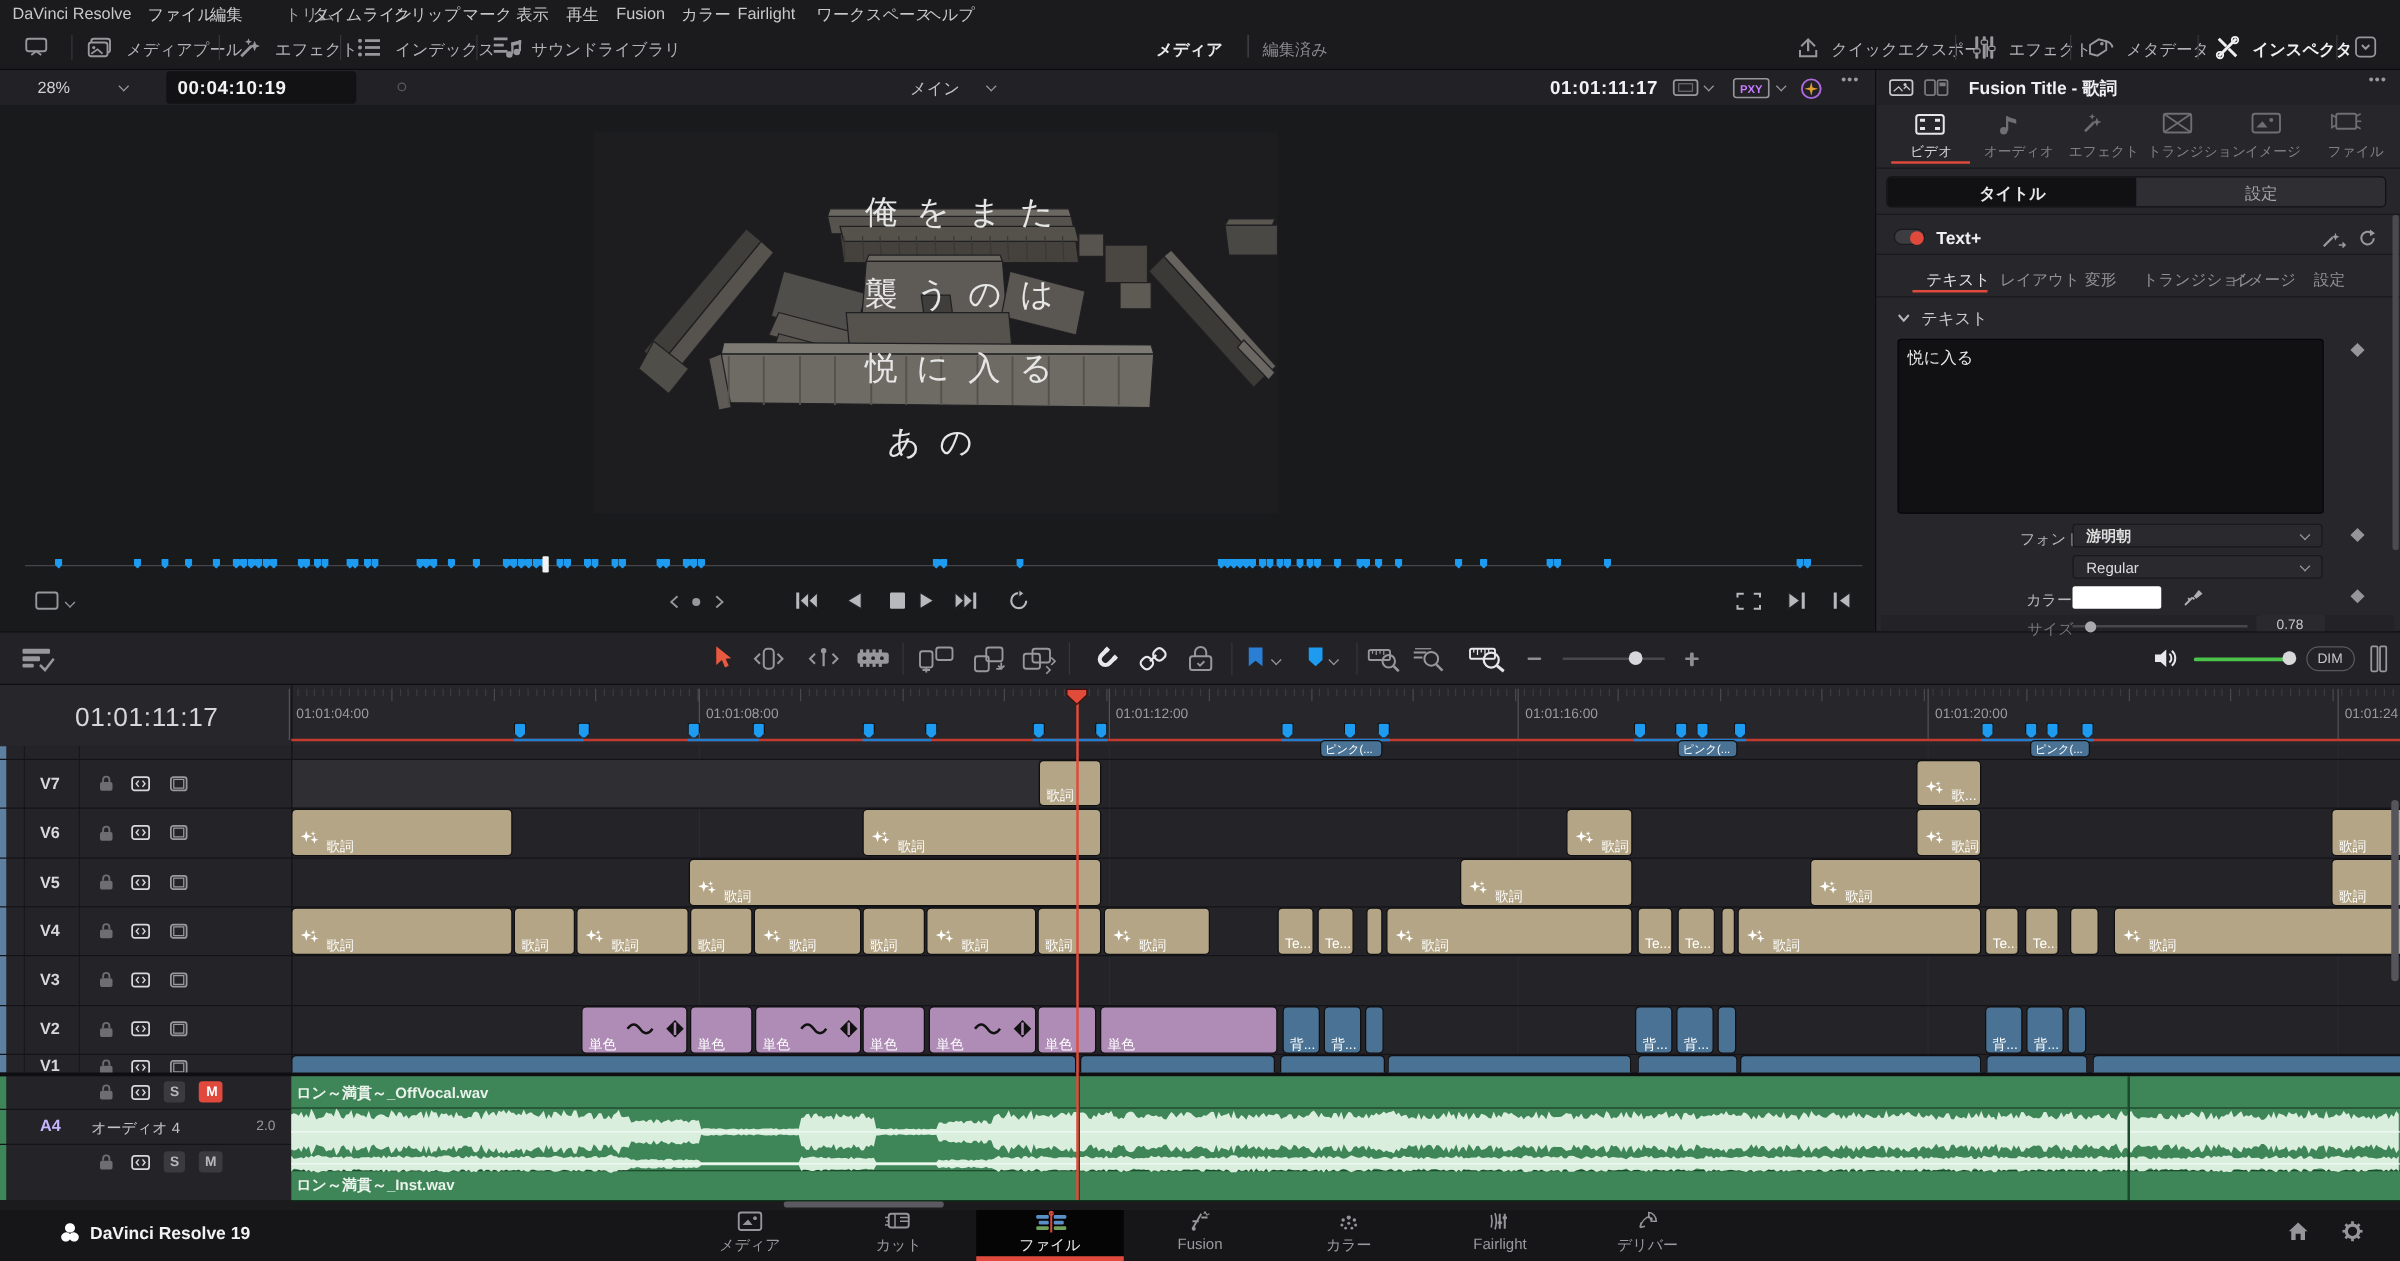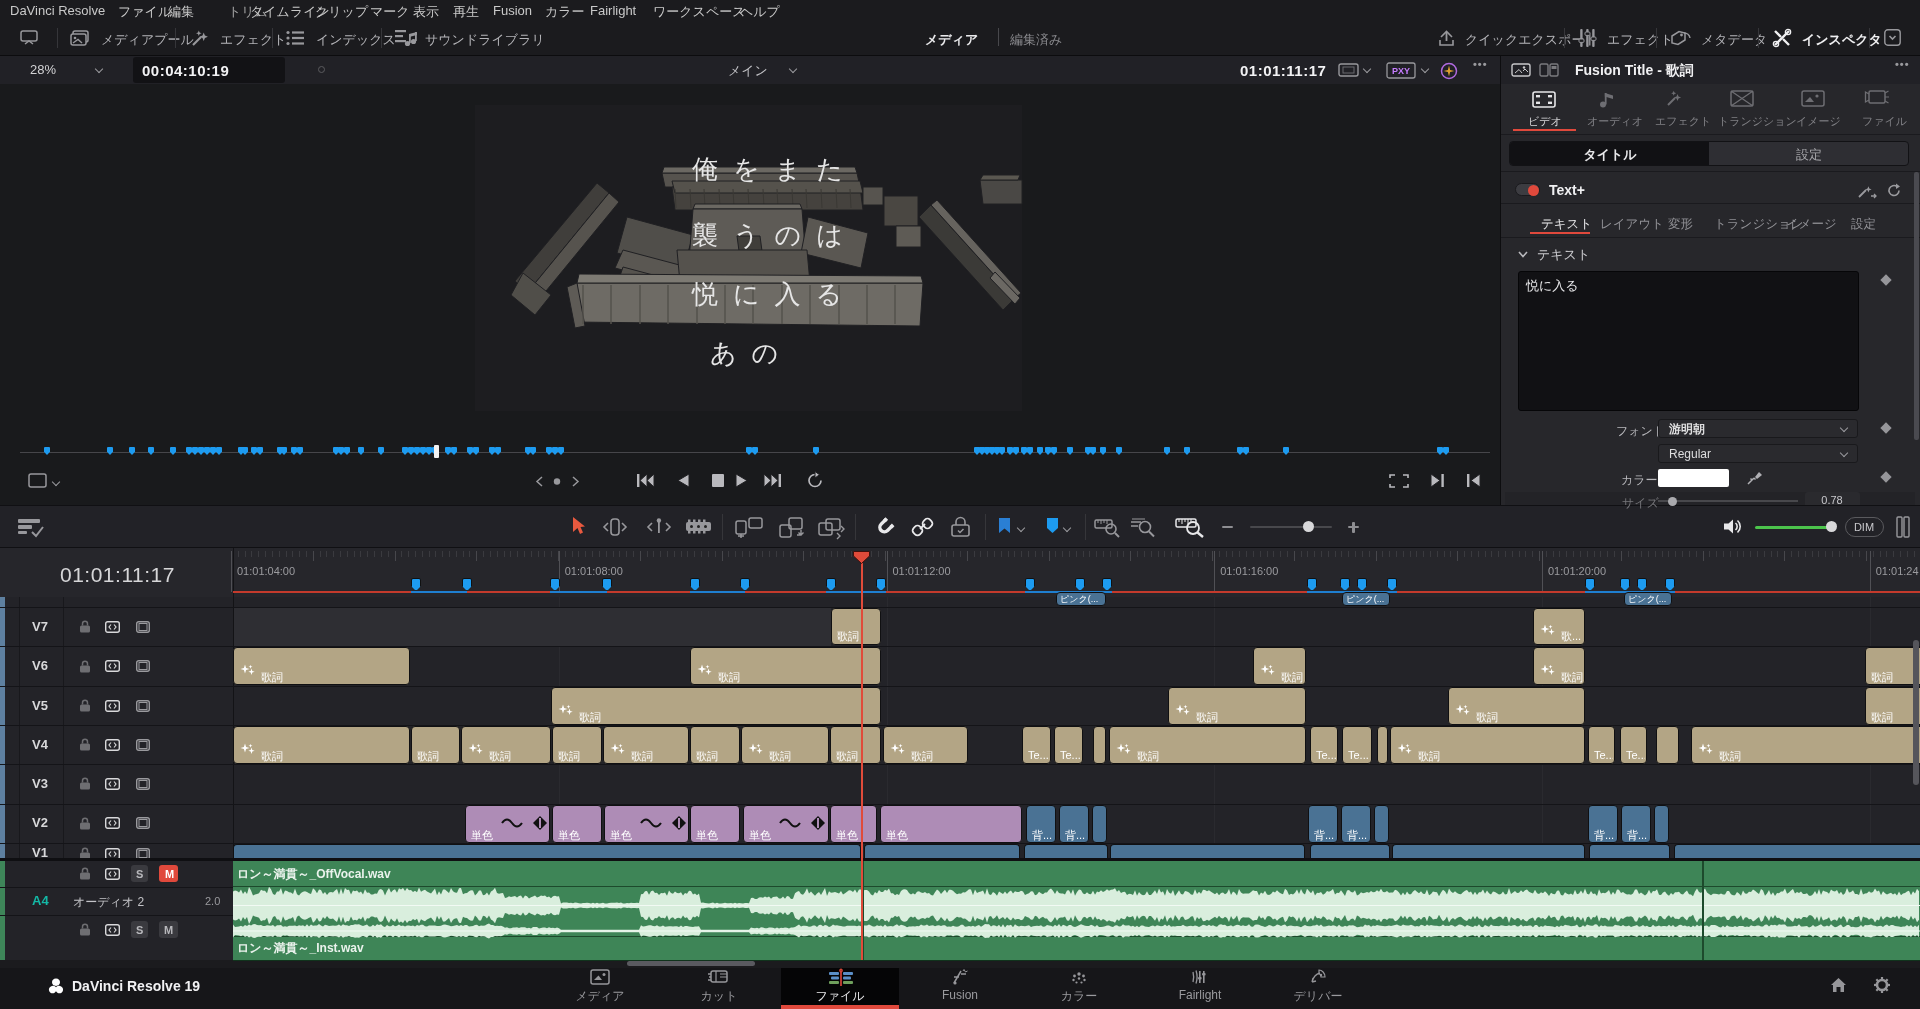--- a/index.html
+++ b/index.html
@@ -846,22 +846,22 @@
     </svg>
     <svg class="ic" style="left:105px;top:868px" width="15" height="12" viewBox="0 0 15 12">
       <rect x="0.7" y="0.7" width="13.6" height="10.6" rx="2" fill="none" stroke="#d8d8da" stroke-width="1.4"></rect>
       <path d="M6 3.5 L4 6 L6 8.5 M9 3.5 L11 6 L9 8.5" fill="none" stroke="#d8d8da" stroke-width="1.2"></path>
     </svg>
     <div class="ab" style="left:131px;top:865px;width:17px;height:17px;background:#3a3a3f;border-radius:3px"></div>
     <div class="tx" style="left:136px;top:868px;font-size:11px;color:#b8b8bc;font-weight:700;">S</div>
     <div class="ab" style="left:159px;top:865px;width:19px;height:17px;background:#e0493c;border-radius:3px"></div>
     <div class="tx" style="left:165px;top:868px;font-size:11px;color:#fff;font-weight:700;">M</div>
     <div class="ab" style="left:0;top:886.5px;width:233px;height:1px;background:#141418"></div>
-    <div class="tx" style="left:32px;top:893px;font-size:13px;color:#14b8a6;font-weight:700;">A4</div>
-    <div class="tx" style="left:73px;top:894px;font-size:12px;color:#c4c4c8;font-weight:400;">オーディオ 2</div>
+    <div class="tx" style="left:32px;top:893px;font-size:13px;color:#c4b5fd;font-weight:700;">A4</div>
+    <div class="tx" style="left:73px;top:894px;font-size:12px;color:#c4c4c8;font-weight:400;">オーディオ 4</div>
     <div class="tx" style="left:205px;top:895px;font-size:11px;color:#9a9a9e;font-weight:400;">2.0</div>
     <div class="ab" style="left:0;top:915px;width:233px;height:1px;background:#141418"></div>
     <svg class="ic" style="left:79px;top:923px" width="12" height="13" viewBox="0 0 12 13">
       <rect x="1" y="5.5" width="10" height="7" rx="1.5" fill="#6e6e72"></rect>
       <path d="M3.5 5.5 V3.8 a2.5 2.5 0 0 1 5 0 V5.5" fill="none" stroke="#6e6e72" stroke-width="1.5"></path>
     </svg>
     <svg class="ic" style="left:105px;top:924px" width="15" height="12" viewBox="0 0 15 12">
       <rect x="0.7" y="0.7" width="13.6" height="10.6" rx="2" fill="none" stroke="#d8d8da" stroke-width="1.4"></rect>
       <path d="M6 3.5 L4 6 L6 8.5 M9 3.5 L11 6 L9 8.5" fill="none" stroke="#d8d8da" stroke-width="1.2"></path>
     </svg>

